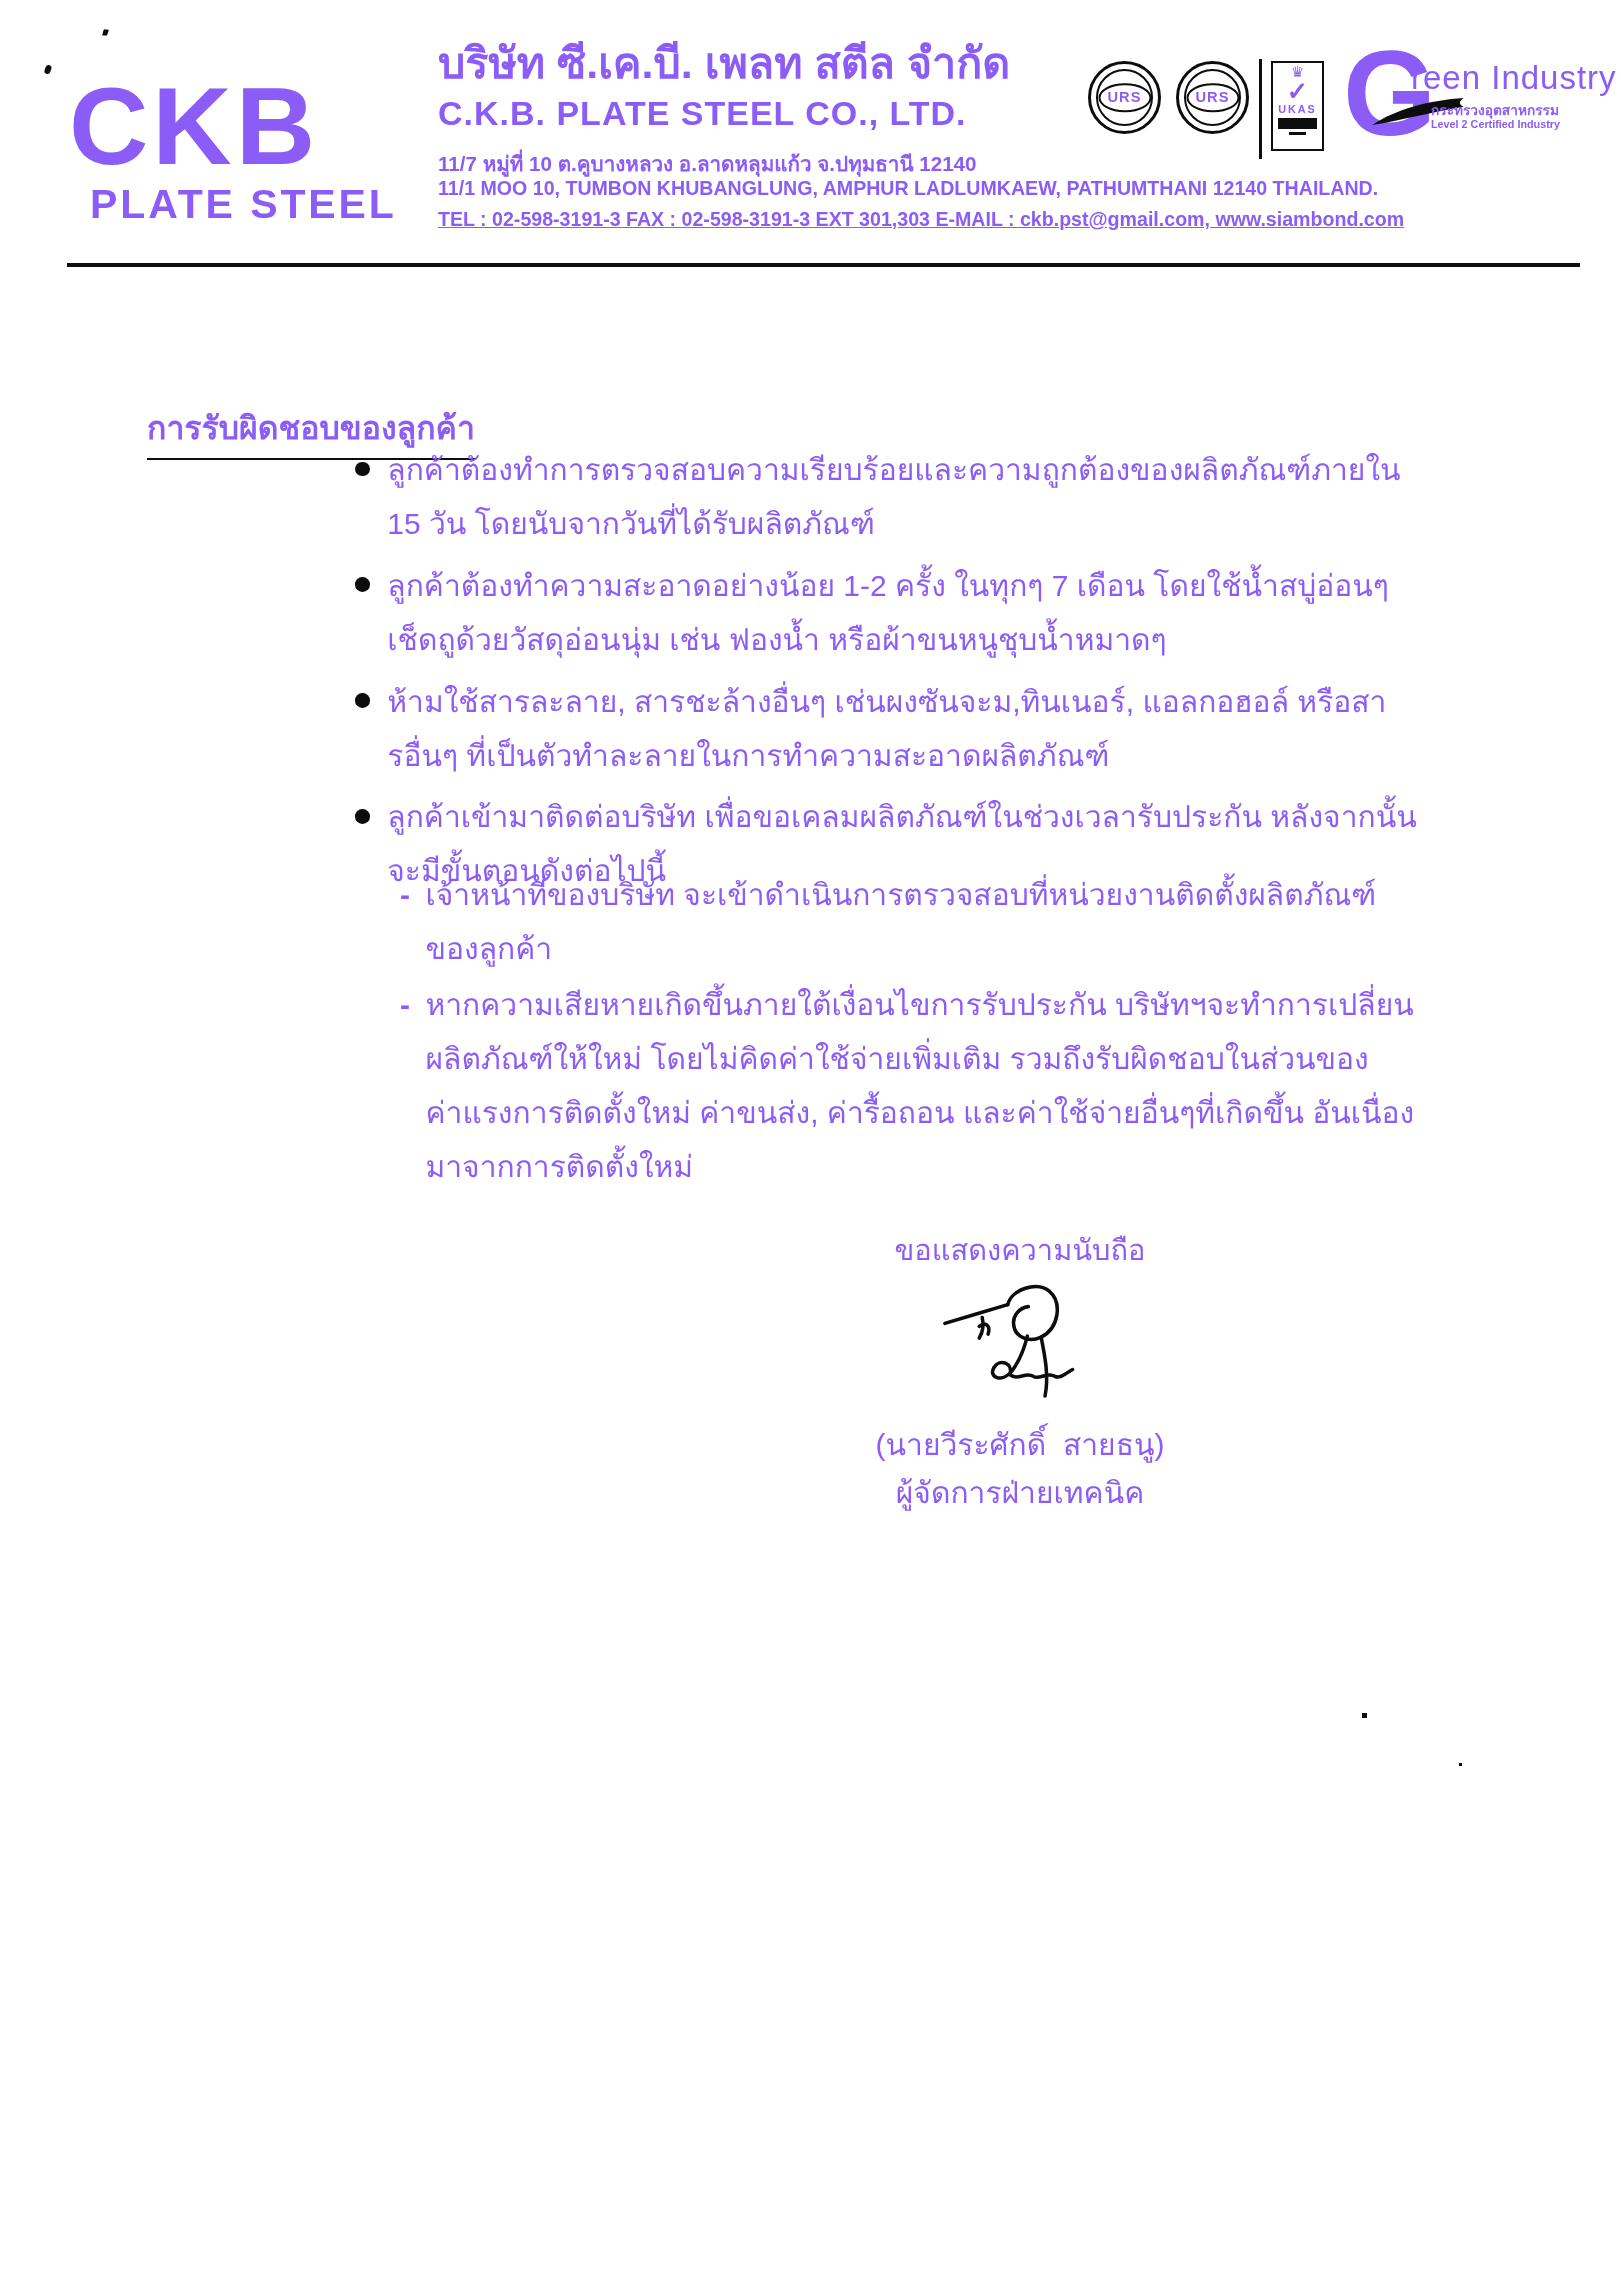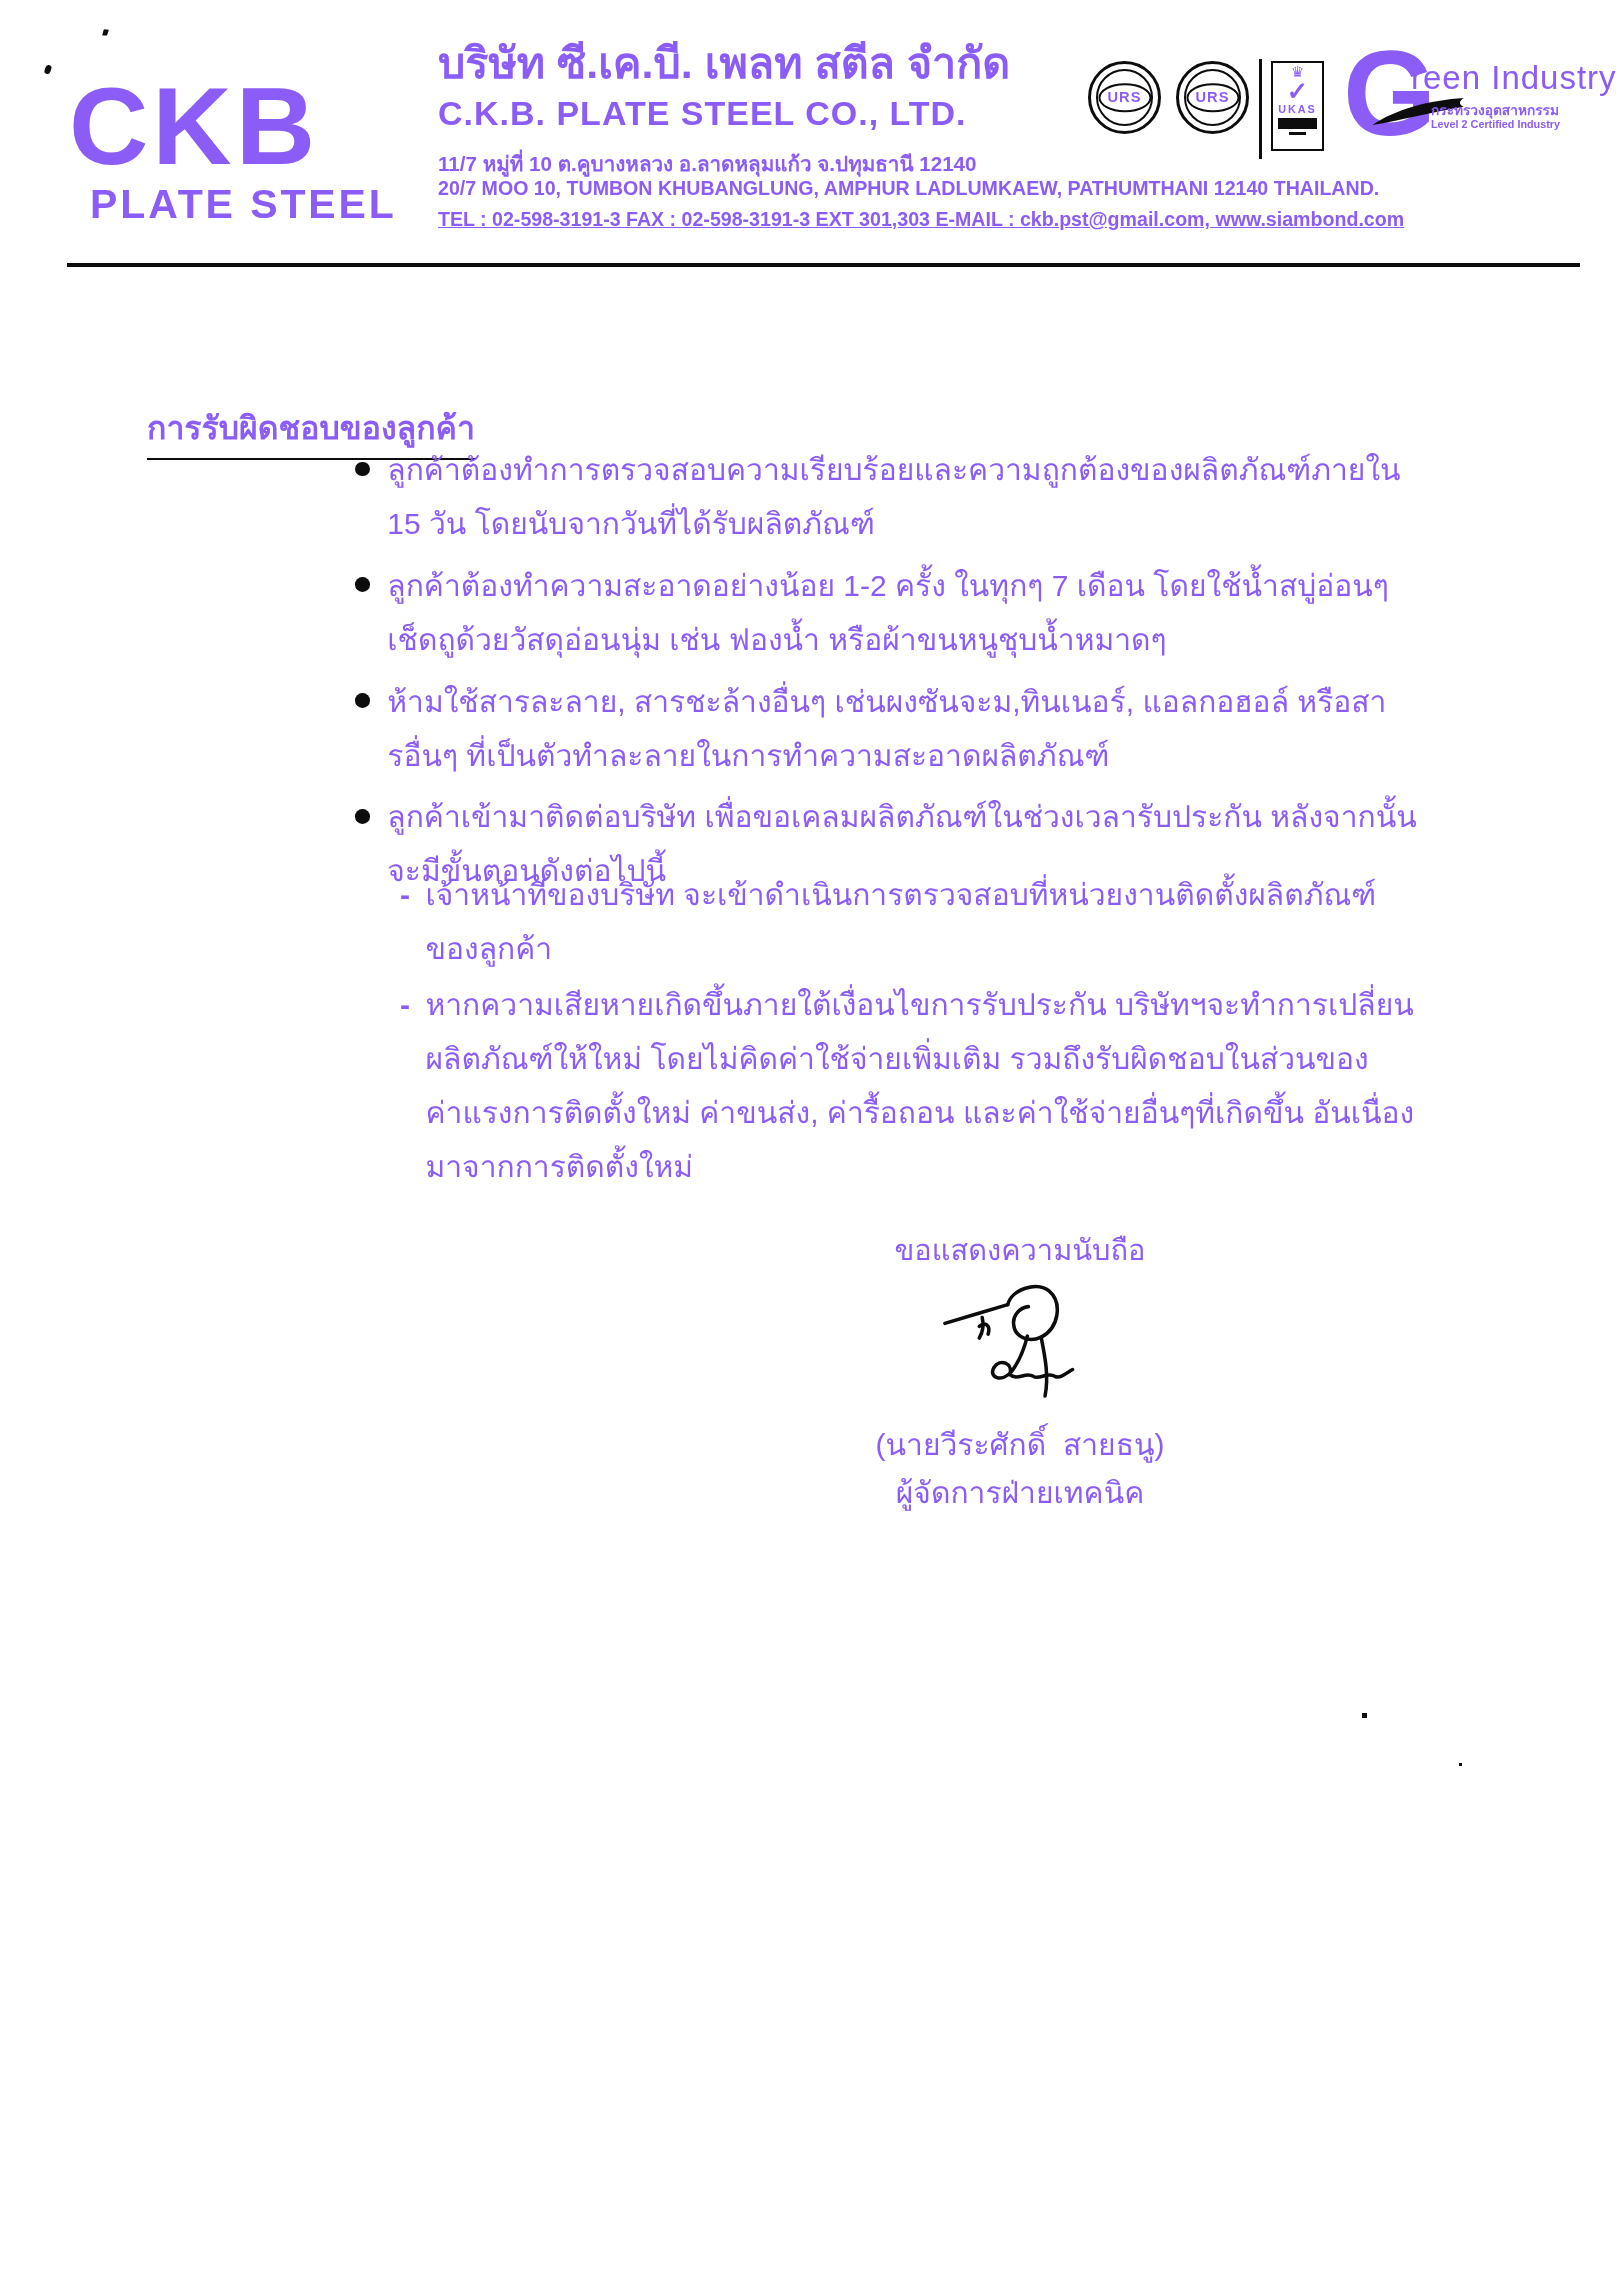--- a/index.html
+++ b/index.html
@@ -99,21 +99,21 @@
 <body>
 
 <div class="page">
 
   <div class="abs logo-acronym">CKB</div>
   <div class="abs logo-subtitle">PLATE STEEL</div>
 
   <div class="abs co-th">บริษัท ซี.เค.บี. เพลท สตีล จำกัด</div>
   <div class="abs co-en">C.K.B. PLATE STEEL CO., LTD.</div>
   <div class="abs addr-th">11/7 หมู่ที่ 10 ต.คูบางหลวง อ.ลาดหลุมแก้ว จ.ปทุมธานี 12140</div>
-  <div class="abs addr-en">20/7 MOO 10, TUMBON KHUBANGLUNG, AMPHUR LADLUMKAEW, PATHUMTHANI 12140 THAILAND.</div>
+  <div class="abs addr-en">11/1 MOO 10, TUMBON KHUBANGLUNG, AMPHUR LADLUMKAEW, PATHUMTHANI 12140 THAILAND.</div>
   <div class="abs contact">TEL : 02-598-3191-3 FAX : 02-598-3191-3 EXT 301,303 E-MAIL : ckb.pst@gmail.com, www.siambond.com</div>
 
   <div class="abs seal seal1">
     <span class="urs-oval">URS</span>
   </div>
   <div class="abs seal seal2">
     <span class="urs-oval">URS</span>
   </div>
   <div class="abs cert-divider"></div>
   <div class="abs ukas-box">

